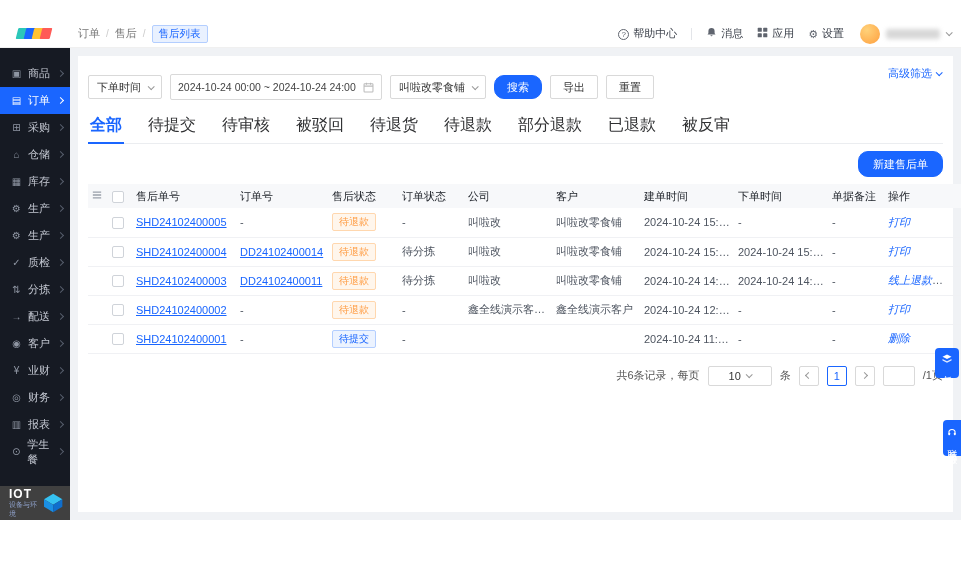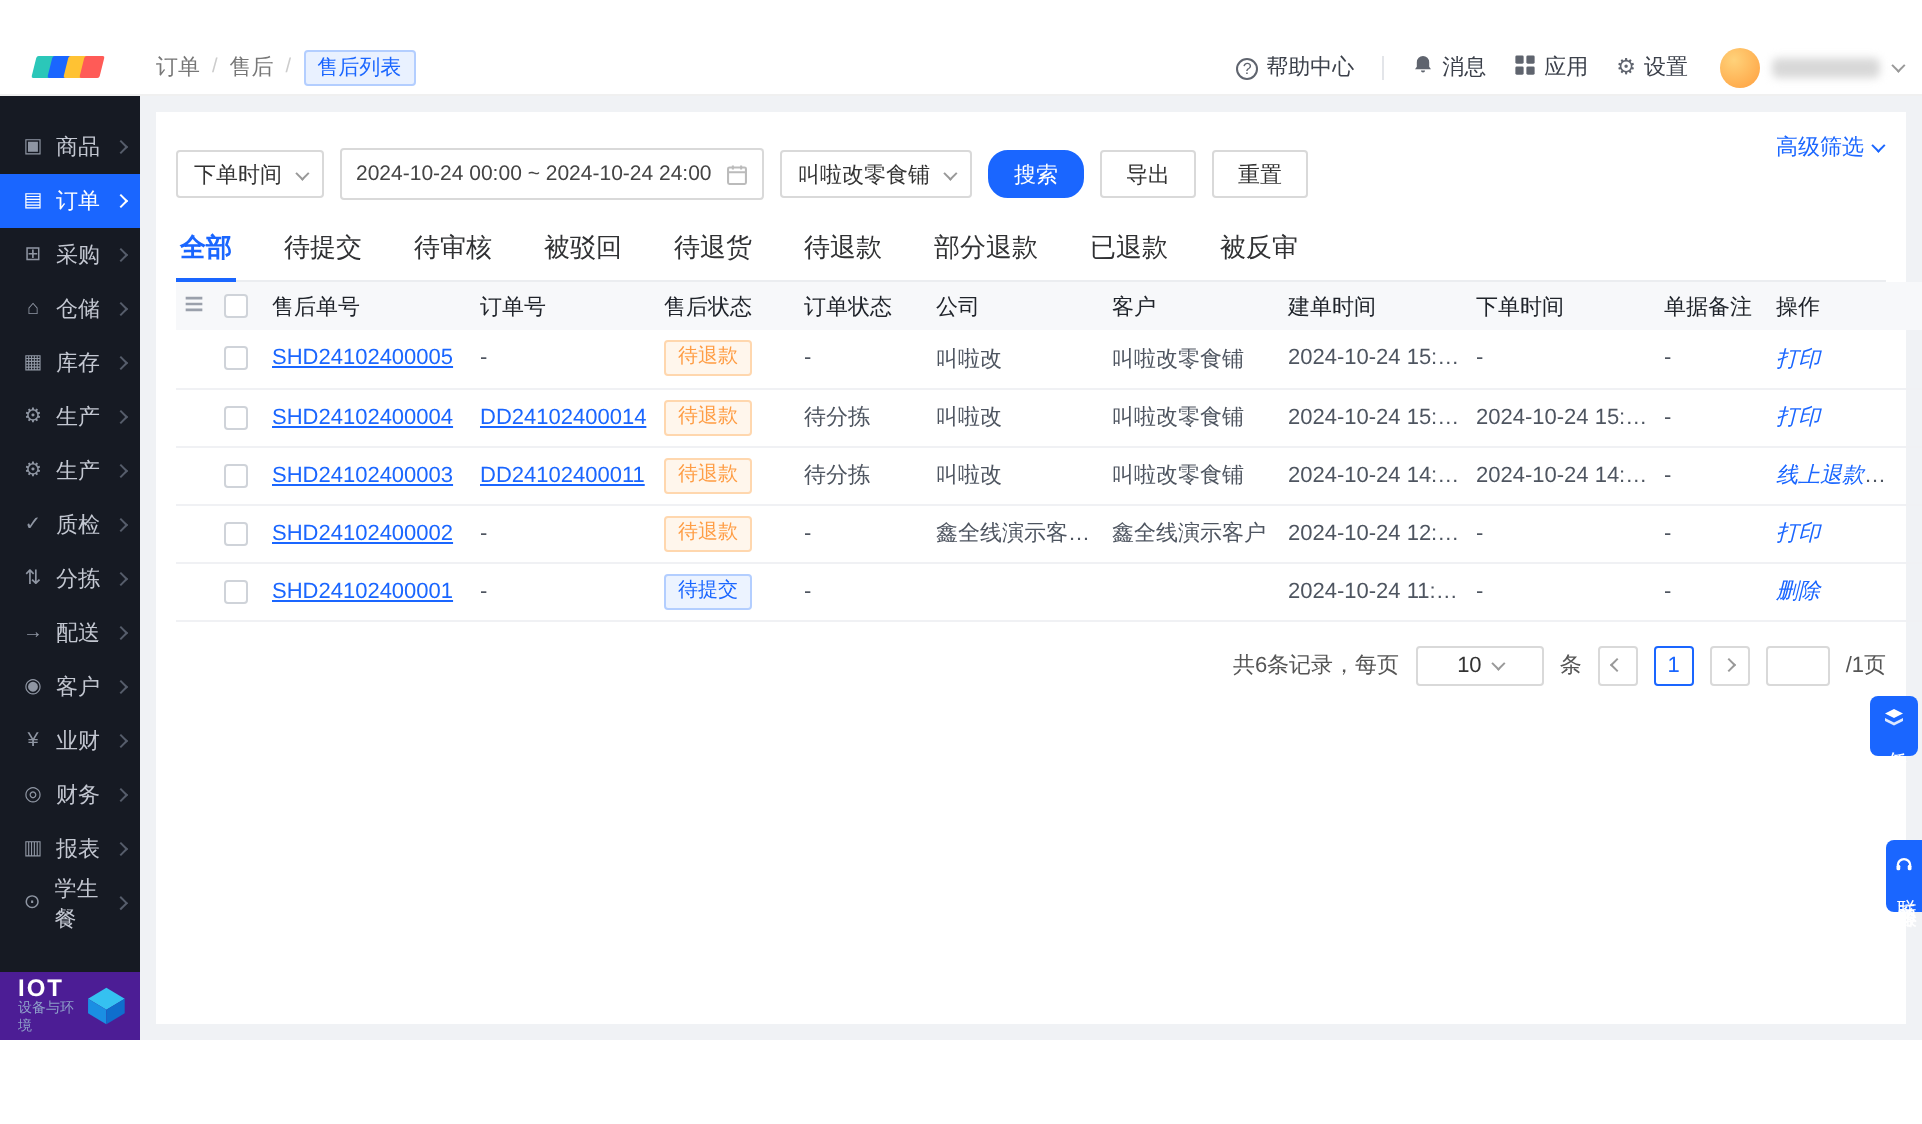--- a/index.html
+++ b/index.html
@@ -27,40 +27,40 @@
 
   
   .sidebar{position:absolute;top:28px;left:0;width:70px;bottom:0;background:#161a23;display:flex;flex-direction:column;z-index:2;}
   .menu{flex:1;padding-top:12px;display:flex;flex-direction:column;}
   .side-item{height:27px;display:flex;align-items:center;padding:0 7px 0 10px;color:#c3c7d1;font-size:11px;cursor:pointer;}
   .si-icon{width:13px;margin-right:5px;font-size:10px;color:#8f96a3;display:inline-flex;justify-content:center;}
   .si-caret{margin-left:auto;width:5px;height:5px;border-top:1px solid #565d6b;border-right:1px solid #565d6b;transform:rotate(45deg);}
   .side-item.active{background:#1a66ff;color:#fff;}
   .side-item.active .si-icon{color:#fff;}
   .side-item.active .si-caret{border-color:#fff;}
-  .iot{height:34px;display:flex;align-items:center;padding:0 6px 0 9px;cursor:pointer;background:#4c1d95;}
+  .iot{height:34px;display:flex;align-items:center;padding:0 6px 0 9px;cursor:pointer;background:#404040;}
   .iot-title{color:#fff;font-size:12px;font-weight:bold;letter-spacing:1px;line-height:12px;}
   .iot-sub{color:#8ea0c9;font-size:7px;line-height:9px;}
   .iot-logo{margin-left:auto;}
 
   
   .content{position:absolute;left:70px;top:28px;right:0;bottom:0;background:#f0f2f5;padding:8px;}
   .card{background:#fff;height:100%;position:relative;padding:0 10px;}
   .advanced{position:absolute;top:10px;right:12px;color:#1a66ff;font-size:11px;display:inline-flex;align-items:center;gap:4px;cursor:pointer;text-decoration:none;}
   .advanced .chev{border-color:#1a66ff;}
 
   .filters{display:flex;align-items:center;gap:8px;padding-top:18px;}
   .select{height:24px;border:1px solid #d9d9d9;border-radius:2px;display:inline-flex;align-items:center;gap:7px;padding:0 8px;font-size:11px;color:#333;background:#fff;cursor:pointer;}
   .datebox{height:24px;width:212px;border:1px solid #d9d9d9;border-radius:2px;display:inline-flex;align-items:center;justify-content:space-between;padding:12px 7px;font-size:10.5px;color:#444;background:#fff;cursor:pointer;}
   .search-input{height:24px;width:150px;border:1px solid #d9d9d9;border-radius:2px;font-size:11px;padding:0 8px;color:#333;outline:none;}
   .search-input::placeholder{color:#bfbfbf;}
   .btn{height:24px;padding:0 12px;border:1px solid #d9d9d9;background:#fff;border-radius:2px;font-size:11px;color:#333;cursor:pointer;}
   .btn.primary{background:#1a66ff;border-color:#1a66ff;color:#fff;border-radius:10px;}
 
-  .tabs{display:flex;gap:22px;margin-top:10px;border-bottom:1px solid #ebedf0;font-size:13px;color:#303133;}
+  .tabs{display:flex;gap:22px;margin-top:10px;border-bottom:1px solid #ebedf0;font-size:16px;color:#303133;}
   .tab{padding:5px 2px 7px;cursor:pointer;position:relative;}
   .tab.active{color:#1a66ff;font-weight:bold;}
   .tab.active::after{content:"";position:absolute;left:0;right:0;bottom:-1px;height:2px;background:#1a66ff;}
 
   .toolbar{display:flex;justify-content:flex-end;margin:7px 0 7px;}
   .toolbar .btn{height:26px;padding:0 14px;}
 
   table.grid{width:100%;border-collapse:collapse;table-layout:fixed;font-size:11px;color:#4e5560;}
   thead th{background:#f7f8fa;height:24px;font-weight:normal;color:#20242b;text-align:left;padding:0 4px;font-size:11px;white-space:nowrap;overflow:hidden;}
   tbody td{height:29px;border-bottom:1px solid #f0f1f4;padding:0 4px;overflow:hidden;white-space:nowrap;text-overflow:ellipsis;}
@@ -266,20 +266,23 @@
           <div class="tab">待提交</div>
           <div class="tab">待审核</div>
           <div class="tab">被驳回</div>
           <div class="tab">待退货</div>
           <div class="tab">待退款</div>
           <div class="tab">部分退款</div>
           <div class="tab">已退款</div>
           <div class="tab">被反审</div>
         </div>
 
+      <div class="toolbar">
+        <button class="btn primary">新建售后单</button>
+      </div>
 
       <table class="grid">
         <colgroup>
           <col style="width:20px">
             <col style="width:24px">
             <col style="width:104px">
             <col style="width:92px">
           <col style="width:70px">
             <col style="width:66px">
             <col style="width:88px">

